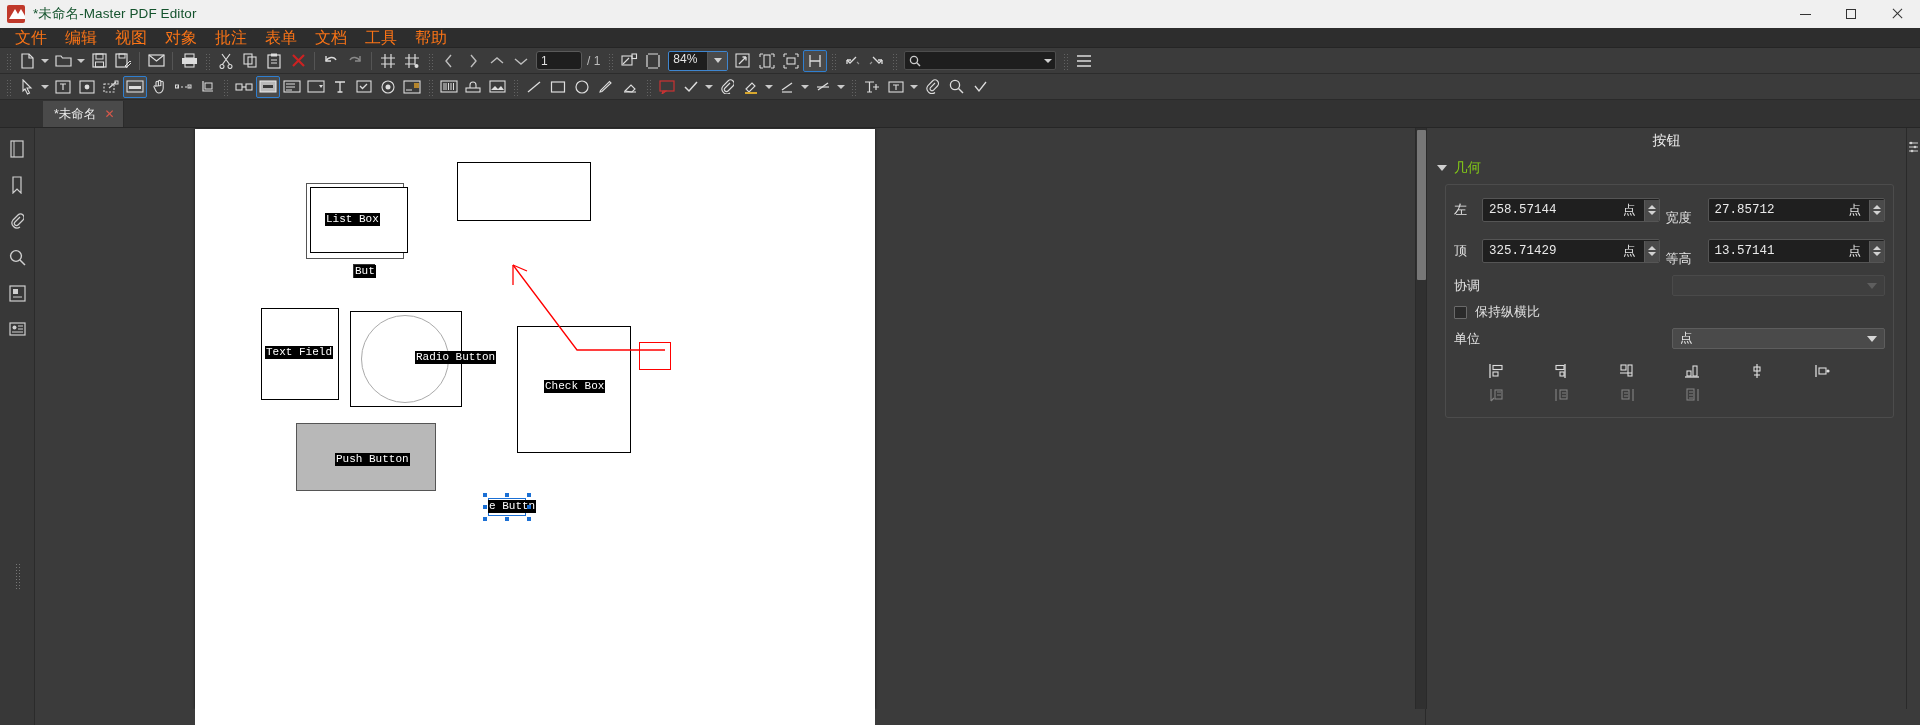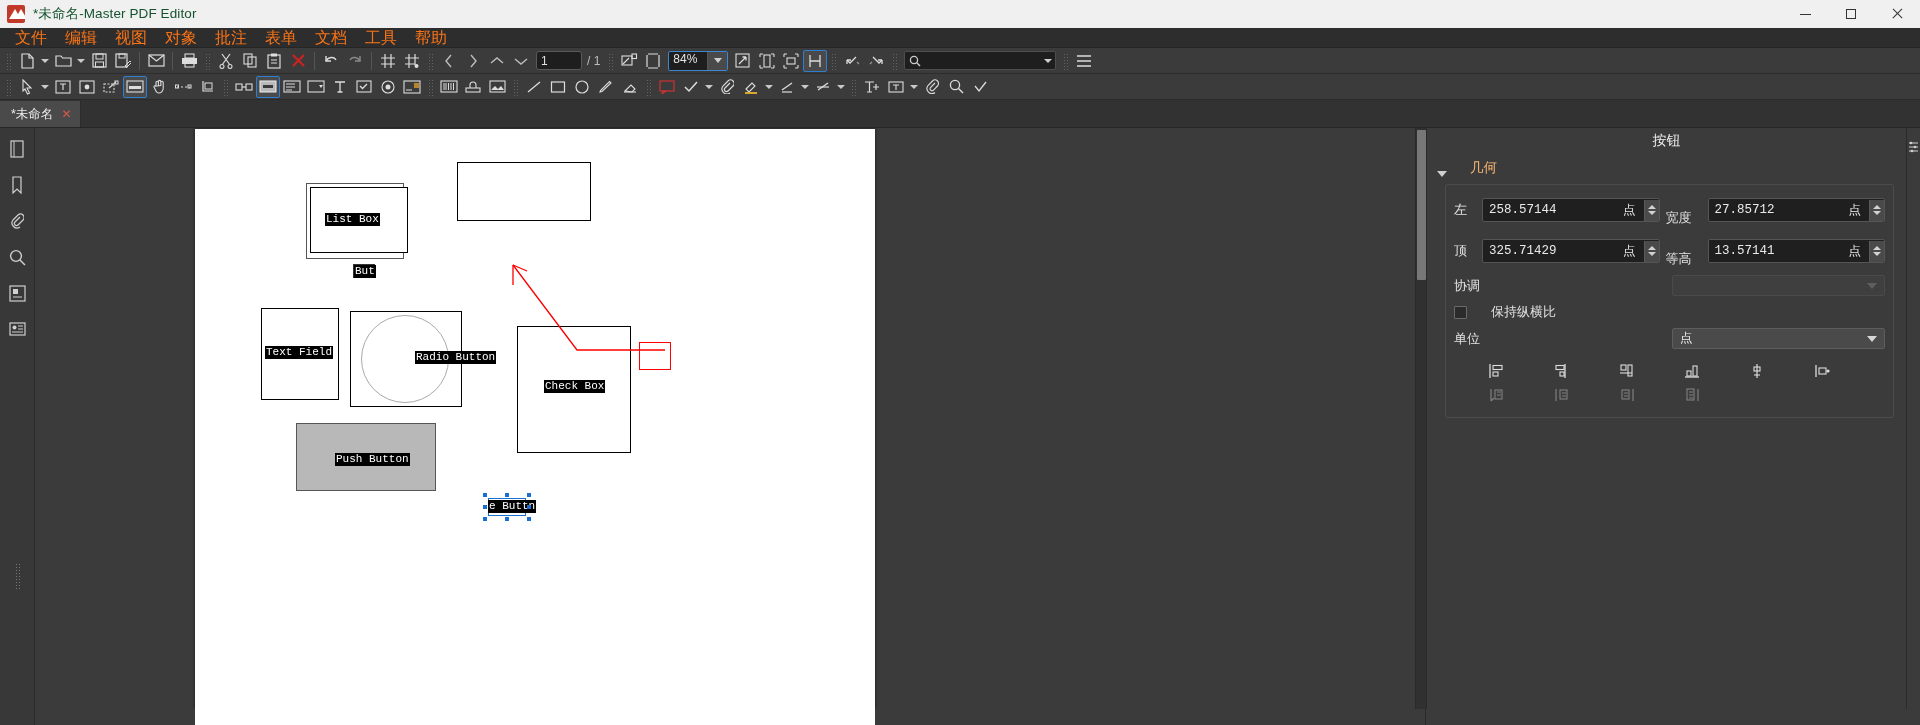--- a/index.html
+++ b/index.html
@@ -107,21 +107,21 @@
     border-top:4px solid #cfcfcf;
   }
 
   
   #tabbar{
     height:28px;background:#323232;display:flex;align-items:flex-end;
     border-bottom:1px solid #262626;
   }
   .doctab{
     height:26px;background:#4a4a4a;display:flex;align-items:center;gap:8px;
-    padding:0 9px 0 11px;font-size:12.5px;color:#ececec;border-right:1px solid #2b2b2b;
+    padding:0 9px 0 11px;font-size:12.5px;color:#ececec;border-right:1px solid #2b2b2b;margin-left:43px;
   }
   .doctab .x{ color:#d9584a;font-size:12px;line-height:1;}
 
   
   #work{ display:flex; height:581px; }
 
   
   #leftrail{
     width:35px;background:#383838;display:flex;flex-direction:column;align-items:center;
     padding-top:8px;gap:10px;border-right:1px solid #2b2b2b;
@@ -156,21 +156,21 @@
   
   #rightpanel{
     width:480px;background:#3b3b3b;border-left:1px solid #2a2a2a;display:flex;flex-direction:column;
   }
   #panel-title{
     height:26px;display:flex;align-items:center;justify-content:center;
     font-size:14px;color:#efefef;background:#3b3b3b;
   }
   #panel-scrollarea{ flex:1; overflow:hidden; position:relative;}
   .section-head{
-    display:flex;align-items:flex-end;gap:23px;padding:5px 0 5px 10px;font-size:13.5px;color:#fdba74;
+    display:flex;align-items:center;gap:7px;padding:5px 0 5px 10px;font-size:13.5px;color:#84cc16;
   }
   .tri{
     width:0;height:0;border-left:5px solid transparent;border-right:5px solid transparent;
     border-top:6px solid #cfcfcf;flex:0 0 auto;
   }
   .groupbox{
     margin:2px 12px 6px 18px;border:1px solid #4c4c4c;border-radius:3px;padding:8px 8px 10px 8px;
   }
   .row{ display:flex;align-items:center;gap:6px;margin-bottom:7px;}
   .rowlabel{ font-size:13px;color:#e2e2e2;white-space:nowrap;}
@@ -197,21 +197,21 @@
   .combo{
     flex:1;height:21px;background:#4a4a4a;border:1px solid #5d5d5d;border-radius:2px;
     display:flex;align-items:center;padding-left:7px;font-size:12.5px;color:#ececec;position:relative;
   }
   .combo.disabled{ background:#3f3f3f;color:#6d6d6d;border-color:#4a4a4a;}
   .combo .carr{
     position:absolute;right:7px;width:0;height:0;border-left:5px solid transparent;
     border-right:5px solid transparent;border-top:6px solid #d6d6d6;
   }
   .combo.disabled .carr{ border-top-color:#5e5e5e;}
-  .chkrow{ display:flex;align-items:center;gap:24px;margin-bottom:7px;}
+  .chkrow{ display:flex;align-items:center;gap:8px;margin-bottom:7px;}
   .chkbox{
     width:13px;height:13px;background:#2b2b2b;border:1px solid #6a6a6a;border-radius:1px;flex:0 0 auto;
   }
   .aligngrid{ margin-top:10px; }
   .alignrow{ display:flex;gap:0; padding-left:10px;}
   .alignbtn{
     width:65px;height:24px;display:flex;align-items:center;justify-content:center;border-radius:2px;
   }
   .alignbtn.dim{ opacity:.42;}
   .collapsed-list{ margin-top:4px;}

